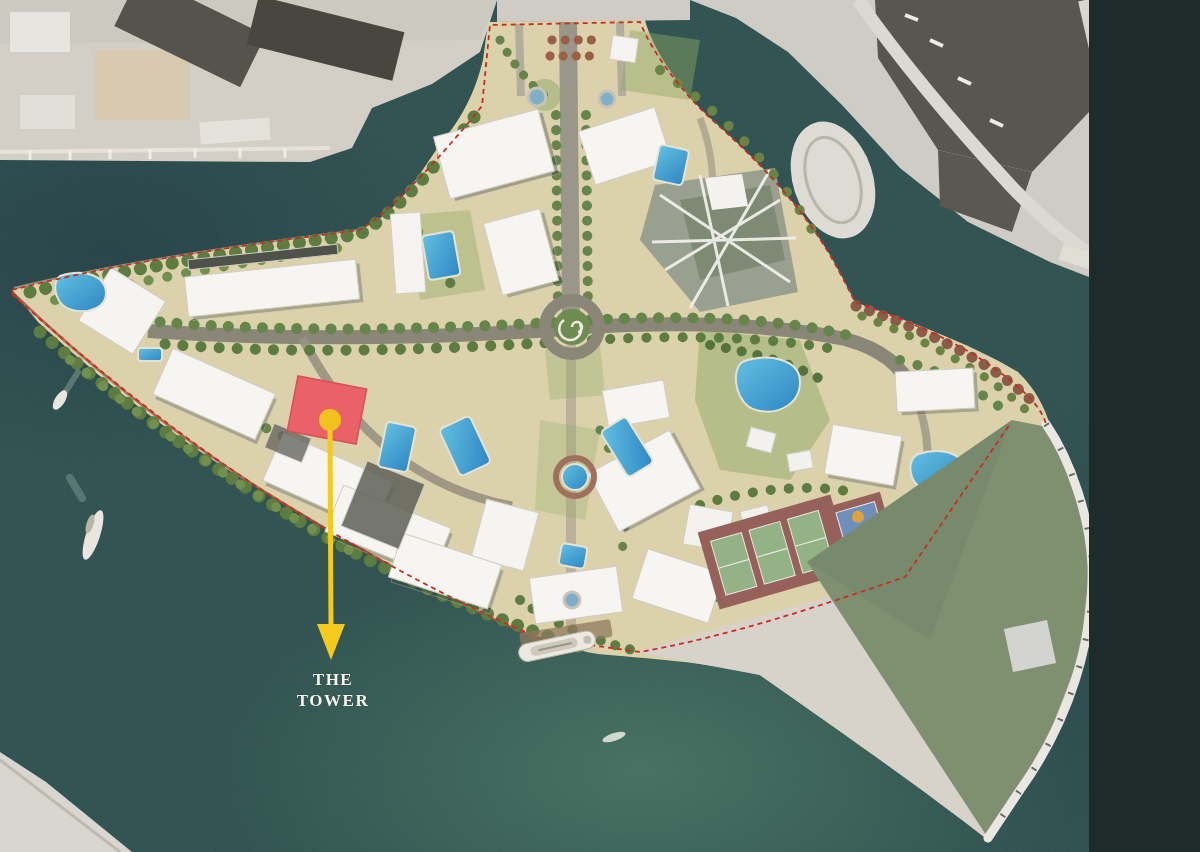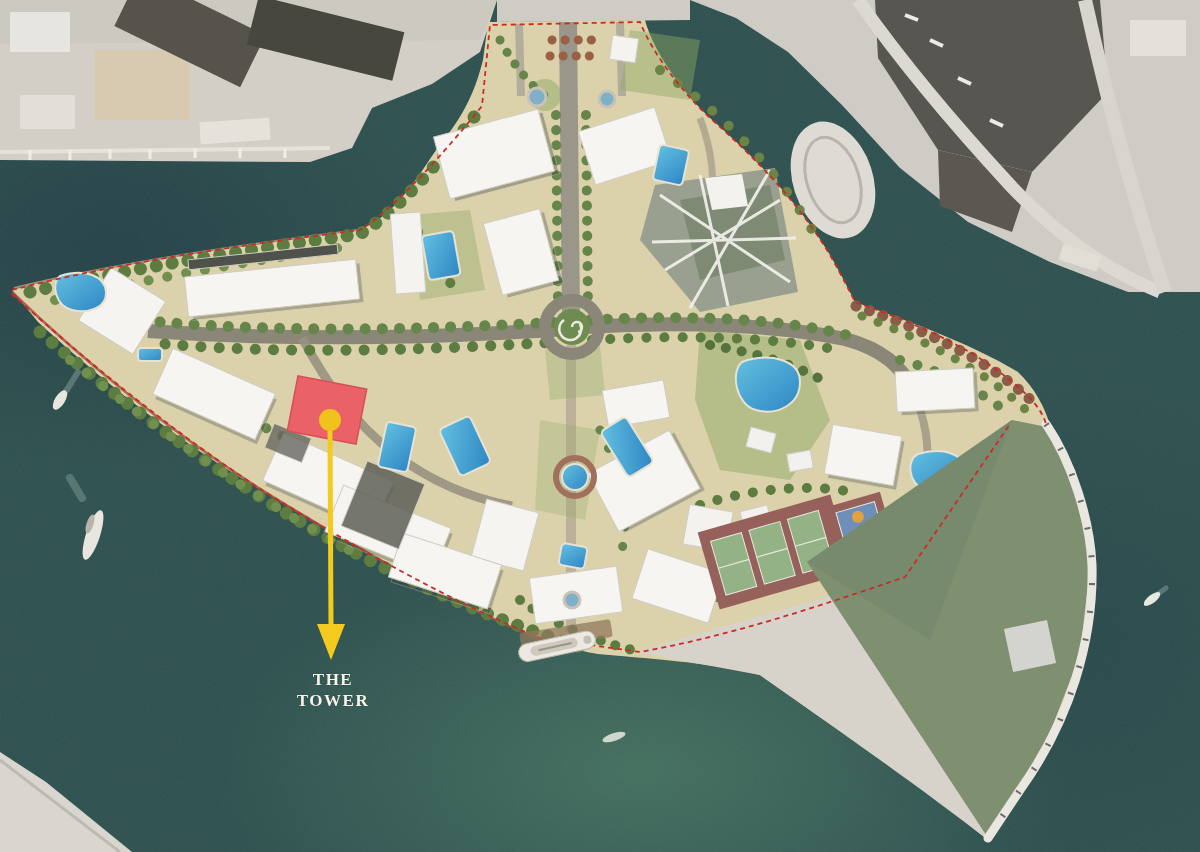--- a/index.html
+++ b/index.html
@@ -1,16 +1,16 @@
 <!DOCTYPE html>
 <html><head>
 <meta charset="utf-8">
 <style>
   html,body{margin:0;padding:0;background:#1e2b2b;}
-  .stage{position:relative;width:1200px;height:852px;overflow:hidden;font-family:"Liberation Serif",serif;text-align:center;}
+  .stage{position:relative;width:1089px;height:852px;overflow:hidden;font-family:"Liberation Serif",serif;text-align:center;}
   .stage svg{display:block;width:1200px;height:852px;}
   text.map-label{font-family:"Liberation Serif","DejaVu Serif",serif;font-size:17px;font-weight:600;
     letter-spacing:1.5px;text-anchor:middle;paint-order:stroke;stroke:rgba(20,40,38,.35);stroke-width:.6px;}
 </style>
 </head>
 <body>
 
 <div class="stage">
 <svg viewBox="0 0 1200 852" xmlns="http://www.w3.org/2000/svg">
   <defs>

